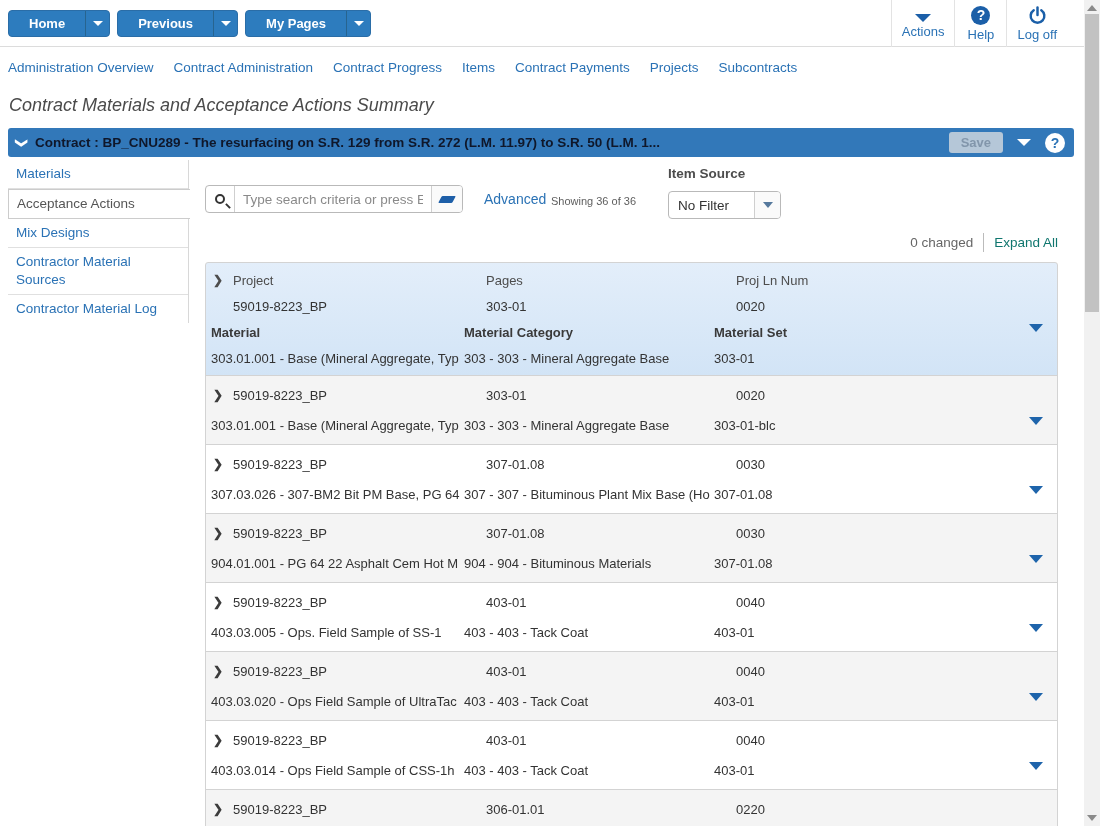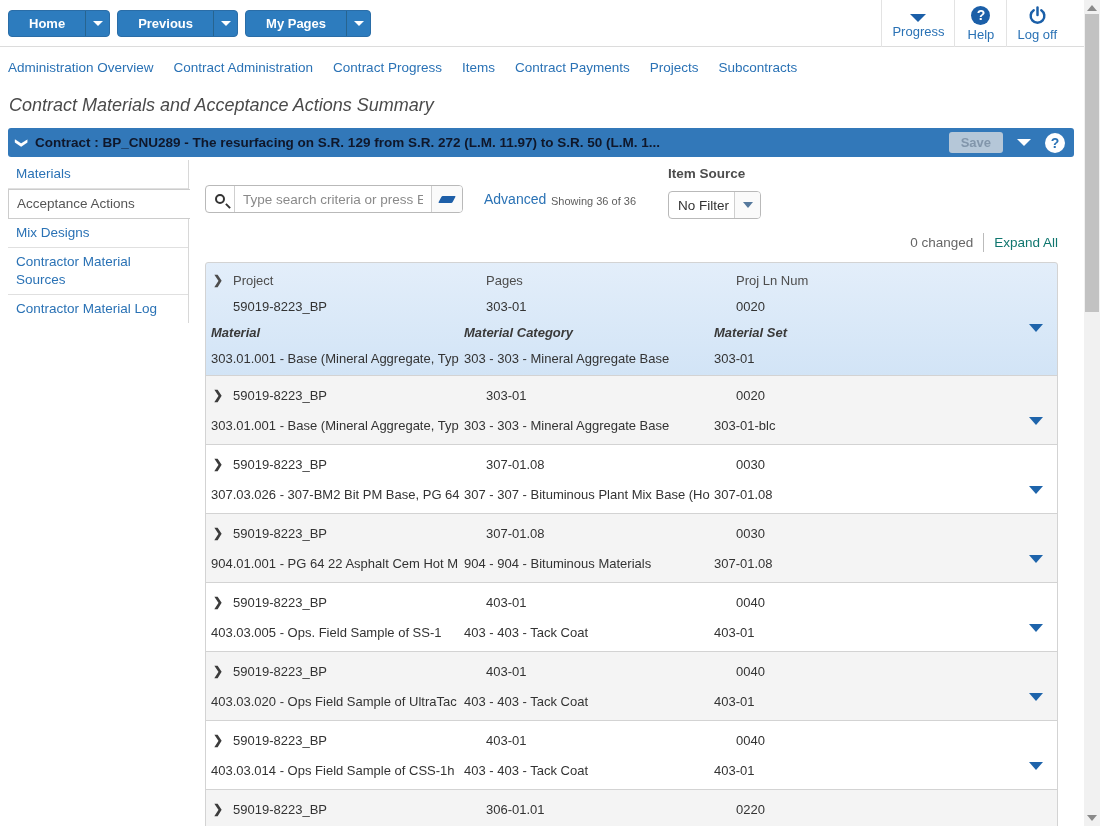--- a/index.html
+++ b/index.html
@@ -60,21 +60,21 @@
     transform:rotate(45deg); left:8px; top:9px; }
   .searchbox input { flex:1; border:none; outline:none; font-size:13.5px; color:#444; padding:0 8px;
     font-family:"Liberation Sans", sans-serif; min-width:0; }
   .searchbox input::placeholder { color:#8a8a8a; }
   .clear-seg { width:31px; display:flex; align-items:center; justify-content:center;
     border-left:1px solid #cfcfcf; background:#fafafa; border-radius:0 3px 3px 0; cursor:pointer; }
   .eraser { width:14px; height:7px; background:#1e5fa8; transform:skewX(-28deg); border-radius:1px; }
   .advanced { position:absolute; left:484px; top:191px; font-size:14px; color:#2a72b5; cursor:pointer; }
   .showing { position:absolute; left:551px; top:195px; font-size:11px; color:#5e5e5e; }
   .itemsource-label { position:absolute; left:668px; top:166px; font-size:13.5px; font-weight:600; color:#4d4d4d; }
-  .filter-select { position:absolute; left:668px; top:191px; width:93px; height:28px;
+  .filter-select { position:absolute; left:668px; top:191px; width:113px; height:28px;
     border:1px solid #b9b9b9; border-radius:4px; background:#fff; display:flex; align-items:stretch; cursor:pointer; }
   .filter-select .fval { flex:1; font-size:13.5px; color:#333; display:flex; align-items:center; padding-left:9px; }
   .filter-select .farrow { width:26px; border-left:1px solid #cfcfcf; display:flex; align-items:center;
     justify-content:center; background:#fafafa; border-radius:0 3px 3px 0; }
   .tri-down-s { width:0; height:0; border-left:5px solid transparent; border-right:5px solid transparent;
     border-top:6px solid #56799d; }
   .changed-row { position:absolute; top:231px; left:205px; width:853px; height:22px;
     display:flex; align-items:center; justify-content:flex-end; }
   .changed-txt { font-size:13.5px; color:#666; }
   .vdiv { width:1px; height:19px; background:#bbb; margin:0 10px; }
@@ -87,21 +87,21 @@
   .row-group.selected { background:linear-gradient(180deg,#e3eefa 0%,#d2e4f6 100%); }
   .row-group.gray { background:#f4f4f4; }
   .row-line { display:flex; align-items:center; height:30px; font-size:13px; color:#333; }
   .selected .row-line { height:26px; }
   .line-top, .line-hdr { padding-left:7px; }
   .line-bot, .line-sub { padding-left:5px; }
   .chev { width:20px; font-size:12px; font-weight:bold; color:#3c3c3c; cursor:pointer; }
   .c1 { width:253px; } .c2 { width:250px; } .c3 { flex:1; }
   .cell { white-space:nowrap; overflow:hidden; }
   .line-hdr span { color:#4d4d4d; }
-  .line-sub span { font-weight:bold; color:#3a3a3a;font-style:italic; }
+  .line-sub span { font-weight:bold; color:#3a3a3a; }
   .row-arrow { position:absolute; right:14px; top:41px; width:0; height:0; cursor:pointer;
     border-left:7px solid transparent; border-right:7px solid transparent; border-top:8px solid #1e64ab; }
   .selected .row-arrow { top:61px; }
 
   
   .scrollbar { position:absolute; left:1084px; top:0; width:16px; height:826px; background:#f1f1f1; }
   .sb-thumb { position:absolute; left:1px; top:14px; width:14px; height:298px; background:#c2c2c2; cursor:grab; }
   .sb-up { position:absolute; left:3px; top:5px; width:0; height:0;
     border-left:5px solid transparent; border-right:5px solid transparent; border-bottom:6px solid #8a8a8a; cursor:pointer; }
   .sb-down { position:absolute; left:3px; bottom:5px; width:0; height:0;
@@ -125,21 +125,21 @@
   </div>
   <div class="sbtn">
     <span class="lbl">My Pages</span>
     <span class="caret">
         <span class="tri-down-w"></span>
       </span>
   </div>
   <div class="utils">
     <div class="util">
       <span class="tri-down-b"></span>
-      <span class="ulabel">Progress</span>
+      <span class="ulabel">Actions</span>
     </div>
     <div class="util">
       <span class="qcircle">?</span>
       <span class="ulabel">Help</span>
     </div>
     <div class="util">
       <svg width="19" height="19" viewBox="0 0 20 20">
         <path d="M10 1.5v8" stroke="#1b5fa8" stroke-width="2.6" fill="none" stroke-linecap="round"></path>
         <path d="M6 4.4a7.2 7.2 0 1 0 8 0" stroke="#1b5fa8" stroke-width="2.6" fill="none" stroke-linecap="round"></path>
       </svg>

